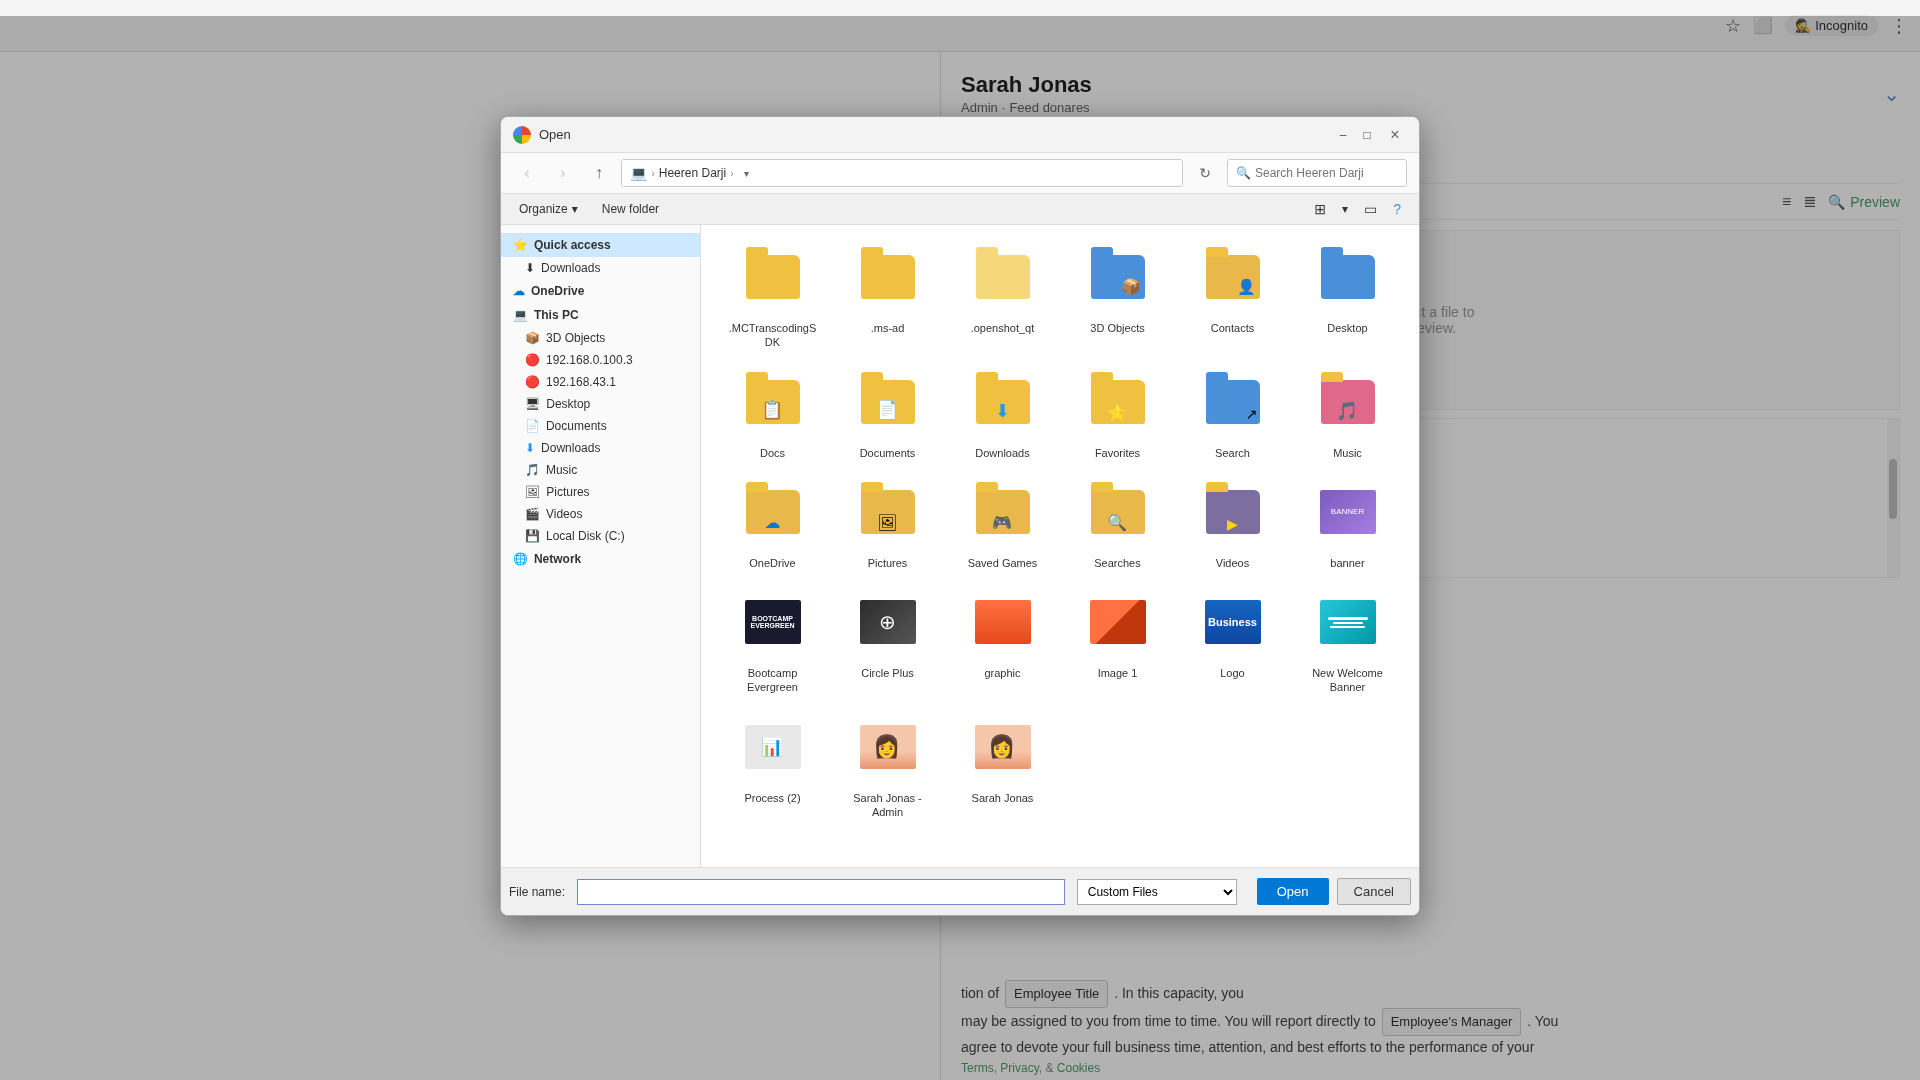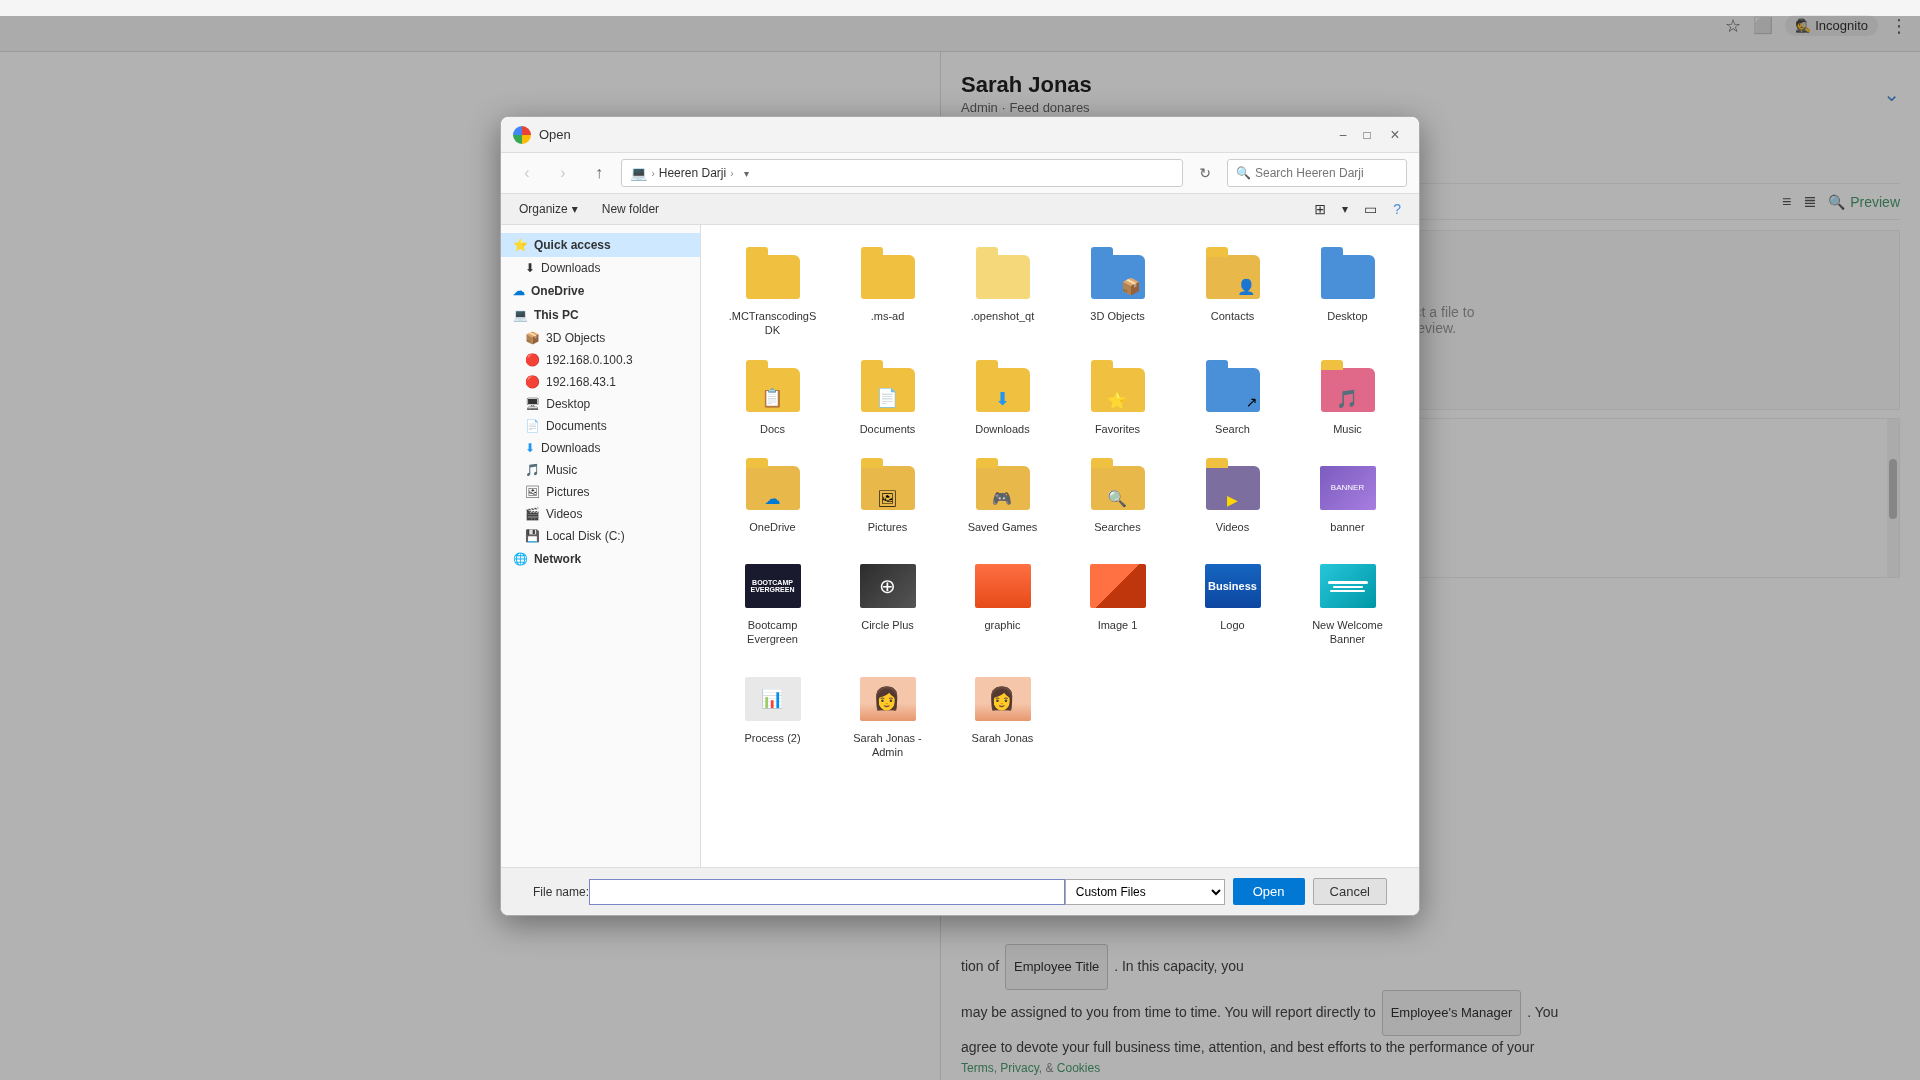--- a/index.html
+++ b/index.html
@@ -107,21 +107,21 @@
       color: #999;
       font-size: 14px;
       margin: 8px 0;
     }
 
     .inline-tag {
       display: inline-block;
       background: #f5f5f5;
       border: 1px solid #ccc;
       border-radius: 3px;
-      padding: 11px 8px;
+      padding: 2px 8px;
       font-size: 13px;
       color: #333;
       margin: 0 2px;
     }
 
     .bottom-text {
       position: absolute;
       bottom: 20px;
       left: 20px;
       right: 20px;
@@ -434,29 +434,31 @@
     .folder-icon.light { background: #f5d87a; }
     .folder-icon.light::before { background: #f5d87a; }
 
     .file-name {
       font-size: 11px;
       color: #333;
       line-height: 1.3;
       max-width: 90px;
       word-break: break-word;
       text-align: center;
+      margin-top: 12px;
     }
 
     
     .dialog-footer {
       background: #f0f0f0;
       border-top: 1px solid #ddd;
-      padding: 10px 32px;
-      display: flex;
-      align-items: center;
+      padding: 10px 8px;
+      display: flex;
+      align-items: center;
+      gap: 12px;
       flex-shrink: 0;
     }
 
     .footer-label {
       font-size: 12px;
       color: #333;
       white-space: nowrap;
     }
 
     .filename-input {

